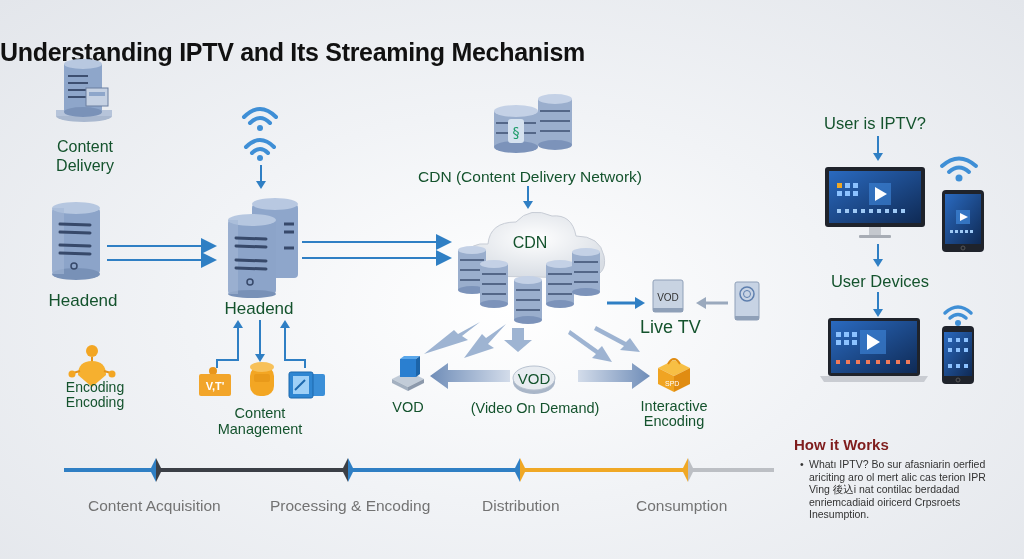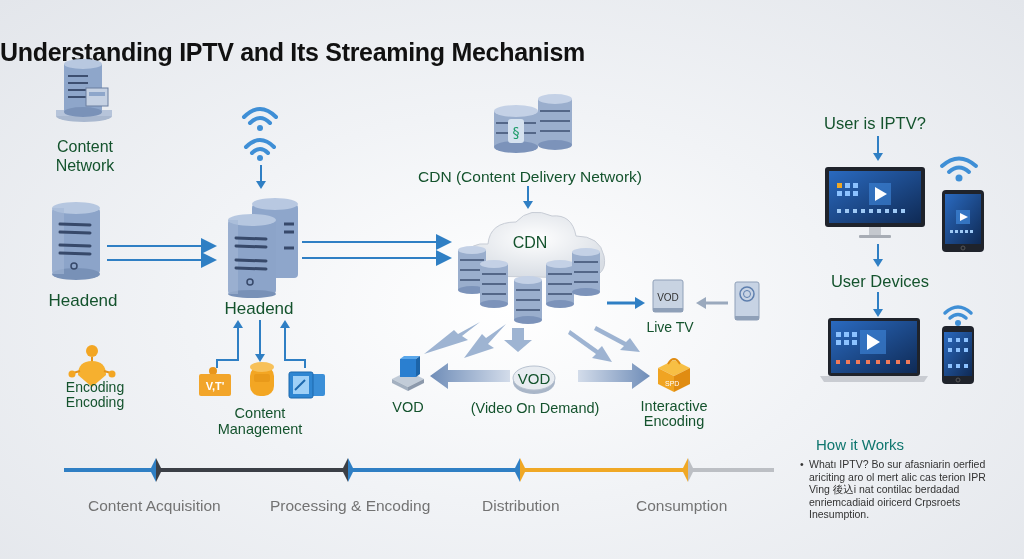--- a/index.html
+++ b/index.html
@@ -6,21 +6,21 @@
   html, body { width: 1024px; height: 559px; overflow: hidden; }
   body {
     font-family: "Liberation Sans", "DejaVu Sans", sans-serif;
     background: radial-gradient(ellipse at 50% 55%, #ffffff 0%, #f1f3f6 45%, #e3e6eb 100%);
     position: relative;
     color: #111;
   }
   .lbl { position: absolute; font-size: 16px; color: #14532d; text-align: center; line-height: 19px; white-space: nowrap; }
   .title { position: absolute; left: 0; width: 1024px; top: 38px; font-size: 25px; font-weight: bold; color: #111; letter-spacing: -0.3px; }
   svg { position: absolute; overflow: visible; }
-  .howto-title { position: absolute; left: 816px; top: 436px; font-size: 15px; font-weight: normal; color: #0f766e; }
+  .howto-title { position: absolute; left: 794px; top: 436px; font-size: 15px; font-weight: bold; color: #7f1d1d; }
   .howto-body { position: absolute; left: 800px; top: 458px; width: 200px; font-size: 10.5px; line-height: 12.5px; color: #333; }
   .howto-body .bullet { position: absolute; left: 0; top: 0; }
   .howto-body .txt { padding-left: 9px; }
   .stage { position: absolute; top: 497px; font-size: 15.5px; color: #737373; white-space: nowrap; }
 </style>
 </head>
 <body>
 
 <div class="title">Understanding IPTV and Its Streaming Mechanism</div>
 
@@ -34,21 +34,21 @@
     <line x1="20" y1="18" x2="40" y2="18"></line>
       <line x1="20" y1="25" x2="40" y2="25"></line>
     <line x1="20" y1="32" x2="40" y2="32"></line>
       <line x1="20" y1="39" x2="40" y2="39"></line>
   </g>
   <rect x="38" y="30" width="22" height="18" fill="#c5d1e3" stroke="#6b7e9f"></rect>
   <rect x="41" y="34" width="16" height="4" fill="#8ea6ca"></rect>
 </svg>
 <div class="lbl" style="left:40px;top:137px;width:90px">
   <div>Content</div>
-  <div>Network</div>
+  <div>Delivery</div>
 </div>
 
 <svg style="left:50px;top:200px" width="52" height="82" viewBox="0 0 52 82">
   <rect x="2" y="8" width="48" height="66" rx="4" fill="#8ca4c9"></rect>
   <ellipse cx="26" cy="8" rx="24" ry="6" fill="#b6c7e0"></ellipse>
   <ellipse cx="26" cy="74" rx="24" ry="6" fill="#7891b7"></ellipse>
   <rect x="2" y="8" width="12" height="66" fill="#a3b7d6" opacity="0.6"></rect>
   <g stroke="#37496a" stroke-width="3" stroke-linecap="round">
     <line x1="10" y1="24" x2="40" y2="25"></line>
       <line x1="10" y1="32" x2="40" y2="33"></line>
@@ -275,21 +275,21 @@
 
 <svg style="left:607px;top:296px" width="40" height="14" viewBox="0 0 40 14">
   <line x1="0" y1="7" x2="30" y2="7" stroke="#2f7fc4" stroke-width="3"></line>
   <path d="M28,1 L38,7 L28,13 z" fill="#2f7fc4"></path>
 </svg>
 <svg style="left:652px;top:278px" width="32" height="36" viewBox="0 0 32 36">
   <rect x="1" y="2" width="30" height="32" rx="2" fill="#c8d3e2" stroke="#8fa0b8"></rect>
   <rect x="1" y="30" width="30" height="4" fill="#8fa0b8"></rect>
 </svg>
 <div class="lbl" style="left:652px;top:288px;width:32px;font-size:10px;color:#333">VOD</div>
-<div class="lbl" style="left:640px;top:318px;width:60px;font-size:14px">Live TV</div>
+<div class="lbl" style="left:640px;top:318px;width:60px;font-size:18px">Live TV</div>
 <svg style="left:696px;top:297px" width="32" height="12" viewBox="0 0 32 12">
   <line x1="8" y1="6" x2="32" y2="6" stroke="#9aa9bd" stroke-width="3"></line>
   <path d="M10,0 L0,6 L10,12 z" fill="#9aa9bd"></path>
 </svg>
 <svg style="left:733px;top:280px" width="28" height="42" viewBox="0 0 28 42">
   <rect x="2" y="2" width="24" height="38" rx="2" fill="#c7d3e4" stroke="#8fa0b8"></rect>
   <circle cx="14" cy="14" r="7" fill="none" stroke="#5e7fae" stroke-width="1.5"></circle>
   <circle cx="14" cy="14" r="3.5" fill="none" stroke="#5e7fae" stroke-width="1"></circle>
   <rect x="2" y="36" width="24" height="4" fill="#8fa0b8"></rect>
 </svg>

